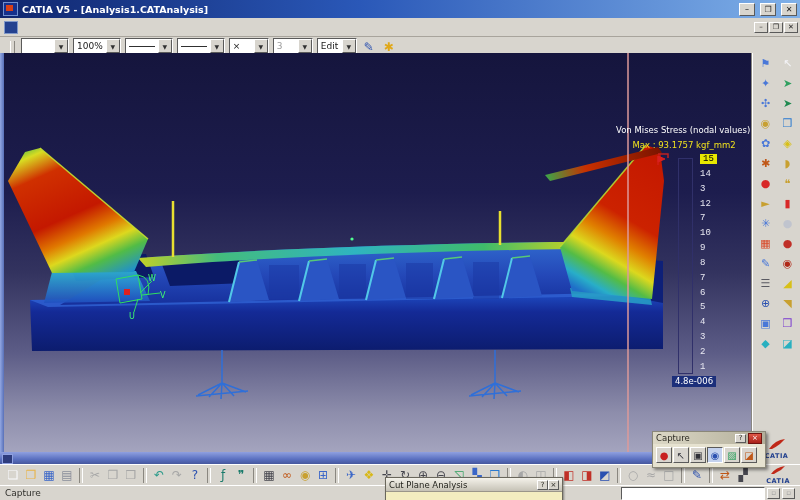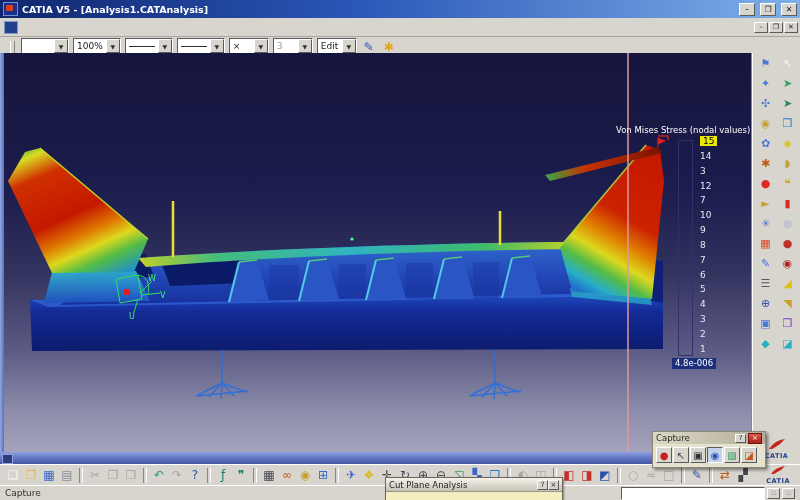--- a/index.html
+++ b/index.html
@@ -41,21 +41,21 @@
   .legend .l-title{white-space:nowrap;}
   .legend .l-row{line-height:18px;white-space:nowrap;}
   .legend .yellow{color:#efe01e;}
   .scale{position:relative;height:240px;}
   .scale .bar{position:absolute;left:62px;top:4px;width:13px;height:214px;border:1px solid #30306a;
     background:linear-gradient(#d81400 0%,#e84e00 9%,#f09c00 18%,#e8dc00 28%,#9cd800 37%,#3cc818 46%,
       #20c060 55%,#18c0a2 64%,#18a6d2 73%,#1878d8 82%,#1octa 82%,#1848d0 91%,#1024bc 100%);}
   .scale .flag{position:absolute;left:40px;top:-2px;}
   .ticks{position:absolute;left:84px;top:0;height:218px;display:flex;flex-direction:column;
          justify-content:space-between;align-items:flex-start;font-size:9px;color:#e8e8f2;}
-  .ticks .tick{line-height:10px;}
+  .ticks .tick{line-height:10px;font-family:Liberation Mono, monospace;}
   .ticks .tick.hi{background:#e8e800;color:#000;padding:0 3px;}
   .bottom-val{position:absolute;left:56px;top:222px;background:#1c2f7a;color:#fff;padding:0 3px;font-size:8.5px;line-height:11px;}
   
   .right-toolbar{position:absolute;right:0;top:53px;width:48px;height:411px;background:#d8d5ce;
     border-left:1px solid #fff;box-shadow:-1px 0 0 #8a8780;display:flex;flex-direction:column;align-items:center;padding-top:3px;box-sizing:border-box;}
   .rt-grid{display:grid;grid-template-columns:22px 22px;row-gap:5px;justify-items:center;}
   .rt-icon{width:17px;height:15px;font-size:11px;line-height:15px;text-align:center;cursor:default;}
   .rt-logo{margin-top:auto;margin-bottom:4px;text-align:center;}
   .catia-word{font-size:6.5px;color:#23418f;font-weight:bold;letter-spacing:.5px;}
   
@@ -279,20 +279,21 @@
 
     <circle cx="352" cy="186" r="1.6" fill="#50ff90"></circle>
 
     <path d="M628,0 L628,399" stroke="#dd9a9a" stroke-width="1.5"></path>
   </svg>
 
   <div class="vp-strip"></div>
 
   <div class="legend">
     <div class="l-title">Von Mises Stress (nodal values).1</div>
+    <div class="l-row yellow">Max : 93.1757 kgf_mm2</div>
     <div class="scale">
       <svg class="flag" width="18" height="14">
         <path d="M2,2 L12,2 L12,6" stroke="#c02020" stroke-width="1.5" fill="none"></path>
         <path d="M2,4 L2,13 M2,4 L9,7 L2,10 Z" stroke="#d82020" fill="#d82020"></path>
       </svg>
       <div class="bar"></div>
       <div class="ticks">
 
       <span class="tick hi">15</span>
           <span class="tick">14</span>

